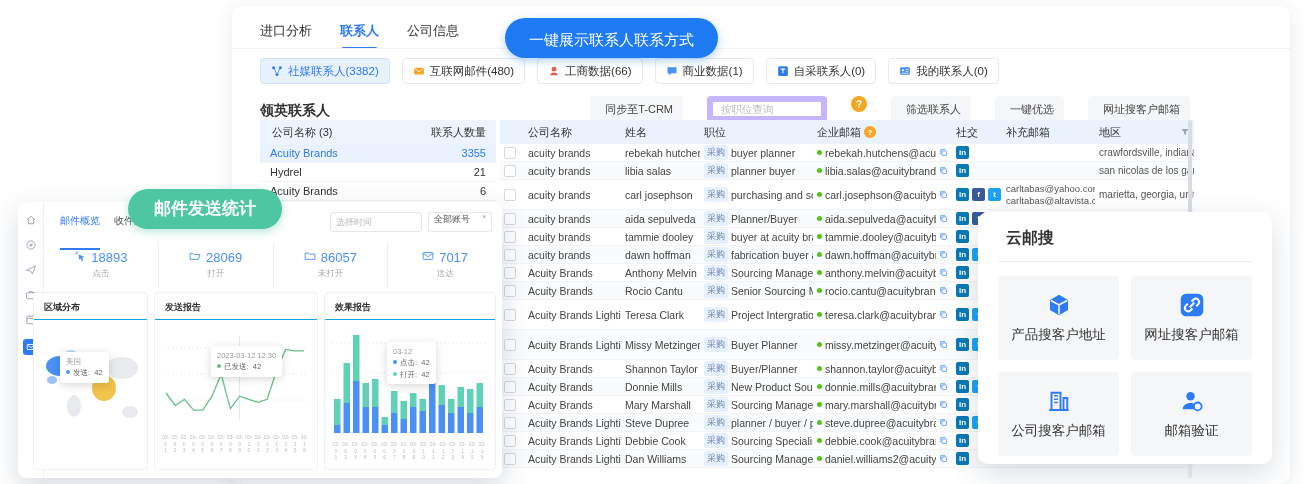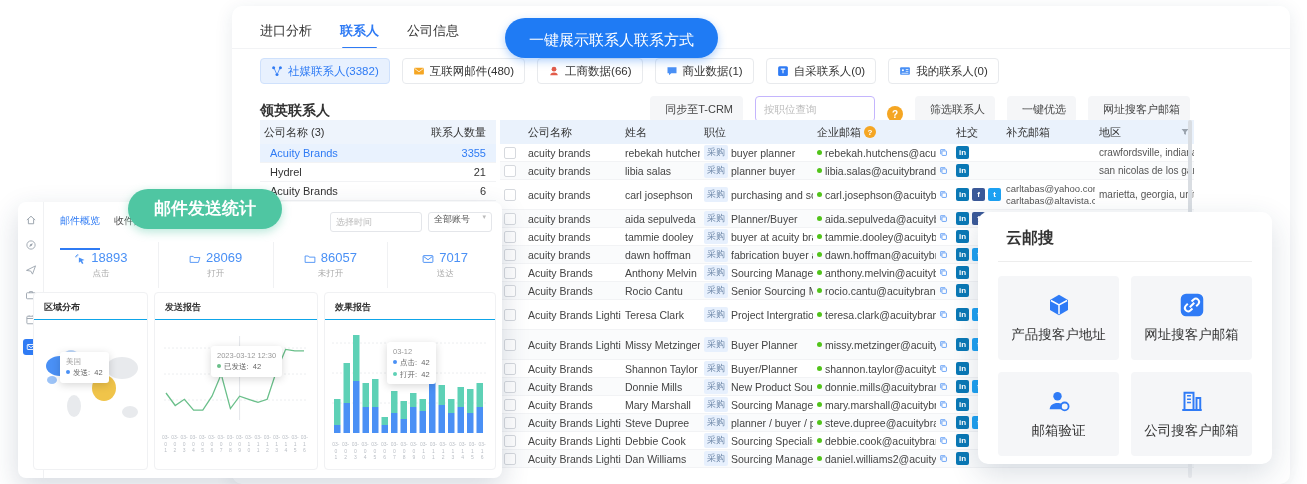--- a/index.html
+++ b/index.html
@@ -18,35 +18,35 @@
 
   #tooltip-pill { left:273px; top:-7px; height:40px; line-height:44px; padding:0 24px; border-radius:20px;
     background:#1f7bf4; color:#fff; font-size:15px; z-index:4; box-shadow:0 3px 8px rgba(31,123,244,.35); }
 
   .chips-row { position:absolute; left:28px; top:52px; display:flex; gap:12px; }
   .chip { height:26px; display:flex; align-items:center; gap:5px; padding:0 10px; border:1px solid #e8eaed;
     border-radius:4px; font-size:11.5px; color:#333; background:#fff; cursor:pointer; white-space:nowrap; }
   .chip.active { background:#e8f1fe; border-color:#cfe1fc; color:#2f7bf4; }
 
   .section-title { position:absolute; left:28px; top:96px; font-size:14px; font-weight:bold; color:#333; }
-  .controls { position:absolute; right:100px; top:90px; display:flex; align-items:flex-end; gap:12px; }
+  .controls { position:absolute; right:100px; top:90px; display:flex; align-items:flex-start; gap:24px; }
   .ctrl-chip { height:26px; display:flex; align-items:center; gap:5px; padding:0 10px; background:#f5f6f8;
     border-radius:4px; font-size:11px; color:#444; cursor:pointer; white-space:nowrap; }
   .search-box { position:relative; width:120px; height:26px; }
-  .search-box input { width:100%; height:100%; border:1px solid #c4b5fd; border-radius:4px; padding:0 24px 0 8px;
+  .search-box input { width:100%; height:100%; border:6px solid #c4b5fd; border-radius:4px; padding:0 24px 0 8px;
     font-size:10.5px; color:#333; outline:none; font-family:inherit; }
   .search-box input::placeholder { color:#bbb; }
   .search-box .sicon { position:absolute; right:6px; top:6px; color:#999; }
   .qmark { width:16px; height:16px; border-radius:50%; background:#f5a623; color:#fff; font-size:10px; font-weight:bold;
     display:flex; align-items:center; justify-content:center; cursor:pointer; }
 
   
   #company-table { position:absolute; left:28px; top:114px; width:236px; font-size:11px; }
   .ct-head { height:24px; background:#eef4fc; display:flex; align-items:center; color:#333; }
-  .ct-head .c1 { flex:1; padding-left:4px; } .ct-head .c2 { padding-right:10px; }
+  .ct-head .c1 { flex:1; padding-left:12px; } .ct-head .c2 { padding-right:10px; }
   .ct-row { height:19px; display:flex; align-items:center; border-bottom:1px solid #f2f3f5; cursor:pointer; }
   .ct-row .c1 { flex:1; padding-left:10px; color:#333; } .ct-row .c2 { padding-right:10px; color:#333; }
   .ct-row.sel { background:#e9f2fe; } .ct-row.sel .c1,.ct-row.sel .c2 { color:#2f7bf4; }
 
   
   #contacts-table { position:absolute; left:268px; top:114px; width:694px; }
   .row-grid { display:grid; grid-template-columns:24px 97px 79px 113px 139px 50px 93px 99px; align-items:center; }
   .tbl-head { height:24px; background:#eaf2fc; font-size:11px; color:#333; }
   .tbl-head > div { padding:0 4px; display:flex; align-items:center; gap:3px; white-space:nowrap; overflow:hidden; }
   .tr { border-bottom:1px solid #f2f3f5; font-size:10.5px; color:#444; height:18px; }
@@ -76,21 +76,21 @@
   .mw-tabs { position:absolute; left:42px; top:12px; display:flex; gap:14px; font-size:10px; color:#555; }
   .mw-tab.active { color:#2f7bf4; border-bottom:2px solid #2f7bf4; padding-bottom:20px; }
   .mw-ctrls { position:absolute; right:10px; top:10px; display:flex; gap:6px; }
   .mw-date { width:92px; height:20px; border:1px solid #e4e6ea; border-radius:3px; font-size:9px; color:#bbb;
     display:flex; align-items:center; padding:0 5px; justify-content:space-between; }
   .mw-select { width:64px; height:20px; border:1px solid #e4e6ea; border-radius:3px; font-size:9px; color:#555;
     display:flex; align-items:flex-start; padding:0 5px; justify-content:space-between; cursor:pointer; }
   .stats-row { position:absolute; left:26px; right:0; top:40px; height:46px; display:flex; }
   .stat { flex:1; display:flex; flex-direction:column; align-items:center; justify-content:center; border-left:1px solid #f0f1f3; }
   .stat:first-child { border-left:none; }
-  .stat .num { display:flex; align-items:flex-end; gap:5px; color:#4a90f5; font-size:13px; }
+  .stat .num { display:flex; align-items:flex-start; gap:5px; color:#4a90f5; font-size:13px; }
   .stat .lbl { font-size:8.5px; color:#aaa; margin-top:3px; }
   .mw-card { position:absolute; border:1px solid #f0f1f3; border-radius:4px; top:90px; height:178px; background:#fff; overflow:hidden; }
   .mw-card h4 { font-size:9px; color:#333; font-weight:bold; padding:8px 10px 5px; border-bottom:1px solid #0ea5e9; }
   .xlabels { display:flex; justify-content:space-between; padding:0 6px; }
   .xlabels span { font-size:5px; color:#b9bec5; text-align:center; line-height:1.3; }
   .ctooltip { position:absolute; background:#fff; border-radius:3px; box-shadow:0 2px 8px rgba(0,0,0,.16);
     font-size:7.5px; color:#666; padding:4px 6px; line-height:1.5; white-space:nowrap; z-index:2; }
   .ctooltip .dot { display:inline-block; width:4px; height:4px; border-radius:50%; margin-right:3px; vertical-align:1px; }
 
   
@@ -1005,30 +1005,30 @@
           <svg width="24" height="24" viewBox="0 0 16 16">
             <rect x="0.5" y="0.5" width="15" height="15" rx="3.5" fill="currentColor"></rect>
             <path d="M6.5 9.5 9.5 6.5M5.2 7.2 3.8 8.6a2.2 2.2 0 0 0 3.1 3.1l1.4-1.4M10.8 8.8l1.4-1.4a2.2 2.2 0 0 0-3.1-3.1L7.7 5.7" stroke="#fff" stroke-width="1.3" fill="none"></path>
           </svg>
         </span>
         <div class="cp-lbl">网址搜客户邮箱</div>
       </div>
       <div class="cp-card">
         <span class="icon" style="color: rgb(47, 123, 246);">
           <svg width="24" height="24" viewBox="0 0 16 16">
+            <path d="M3 14V2.5h6V14M11 14V6h2.5v8M1.5 14h13" stroke="currentColor" stroke-width="1.3" fill="none"></path>
+            <path d="M4.7 4.5h2.6M4.7 6.8h2.6M4.7 9h2.6" stroke="currentColor" fill="none"></path>
+          </svg>
+        </span>
+        <div class="cp-lbl">公司搜客户邮箱</div>
+      </div>
+      <div class="cp-card">
+        <span class="icon" style="color: rgb(47, 123, 246);">
+          <svg width="24" height="24" viewBox="0 0 16 16">
             <circle cx="7" cy="4.8" r="2.8" fill="currentColor"></circle>
             <path d="M1.8 13.5c0-2.6 2.3-4.2 5.2-4.2 1.1 0 2.1.2 2.9.7l-.6 3.5z" fill="currentColor"></path>
             <circle cx="11.8" cy="11.6" r="2.6" fill="none" stroke="currentColor" stroke-width="1.2"></circle>
           </svg>
         </span>
         <div class="cp-lbl">邮箱验证</div>
       </div>
-      <div class="cp-card">
-        <span class="icon" style="color: rgb(47, 123, 246);">
-          <svg width="24" height="24" viewBox="0 0 16 16">
-            <path d="M3 14V2.5h6V14M11 14V6h2.5v8M1.5 14h13" stroke="currentColor" stroke-width="1.3" fill="none"></path>
-            <path d="M4.7 4.5h2.6M4.7 6.8h2.6M4.7 9h2.6" stroke="currentColor" fill="none"></path>
-          </svg>
-        </span>
-        <div class="cp-lbl">公司搜客户邮箱</div>
-      </div>
     </div>
 </div>
 
 </body></html>

